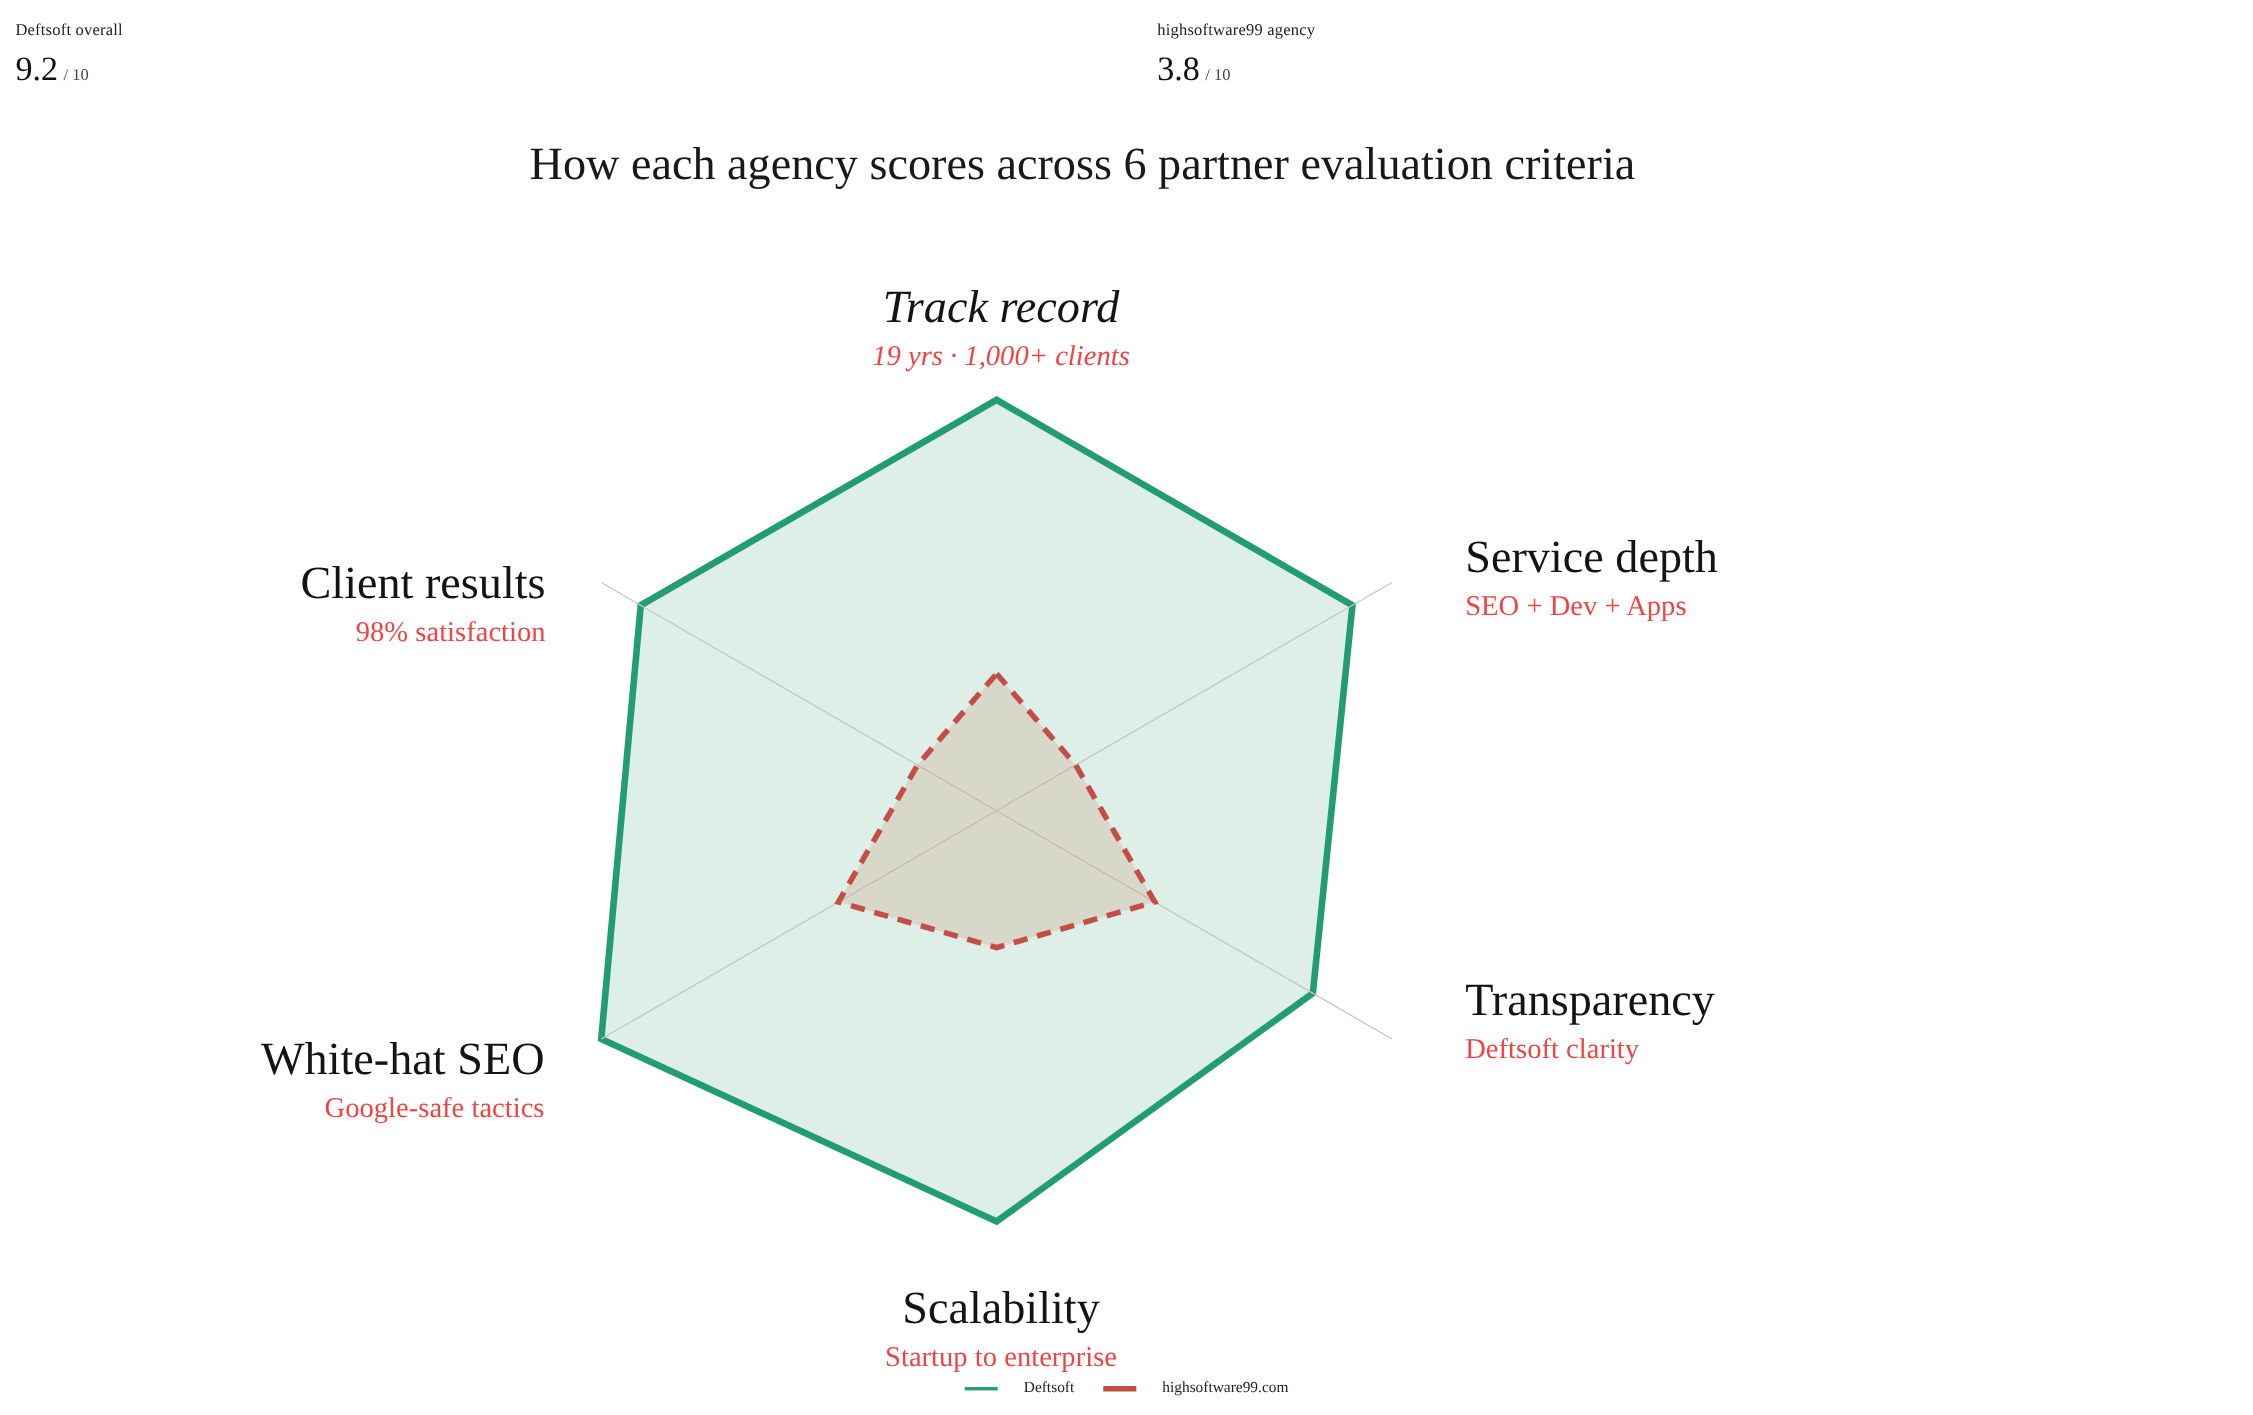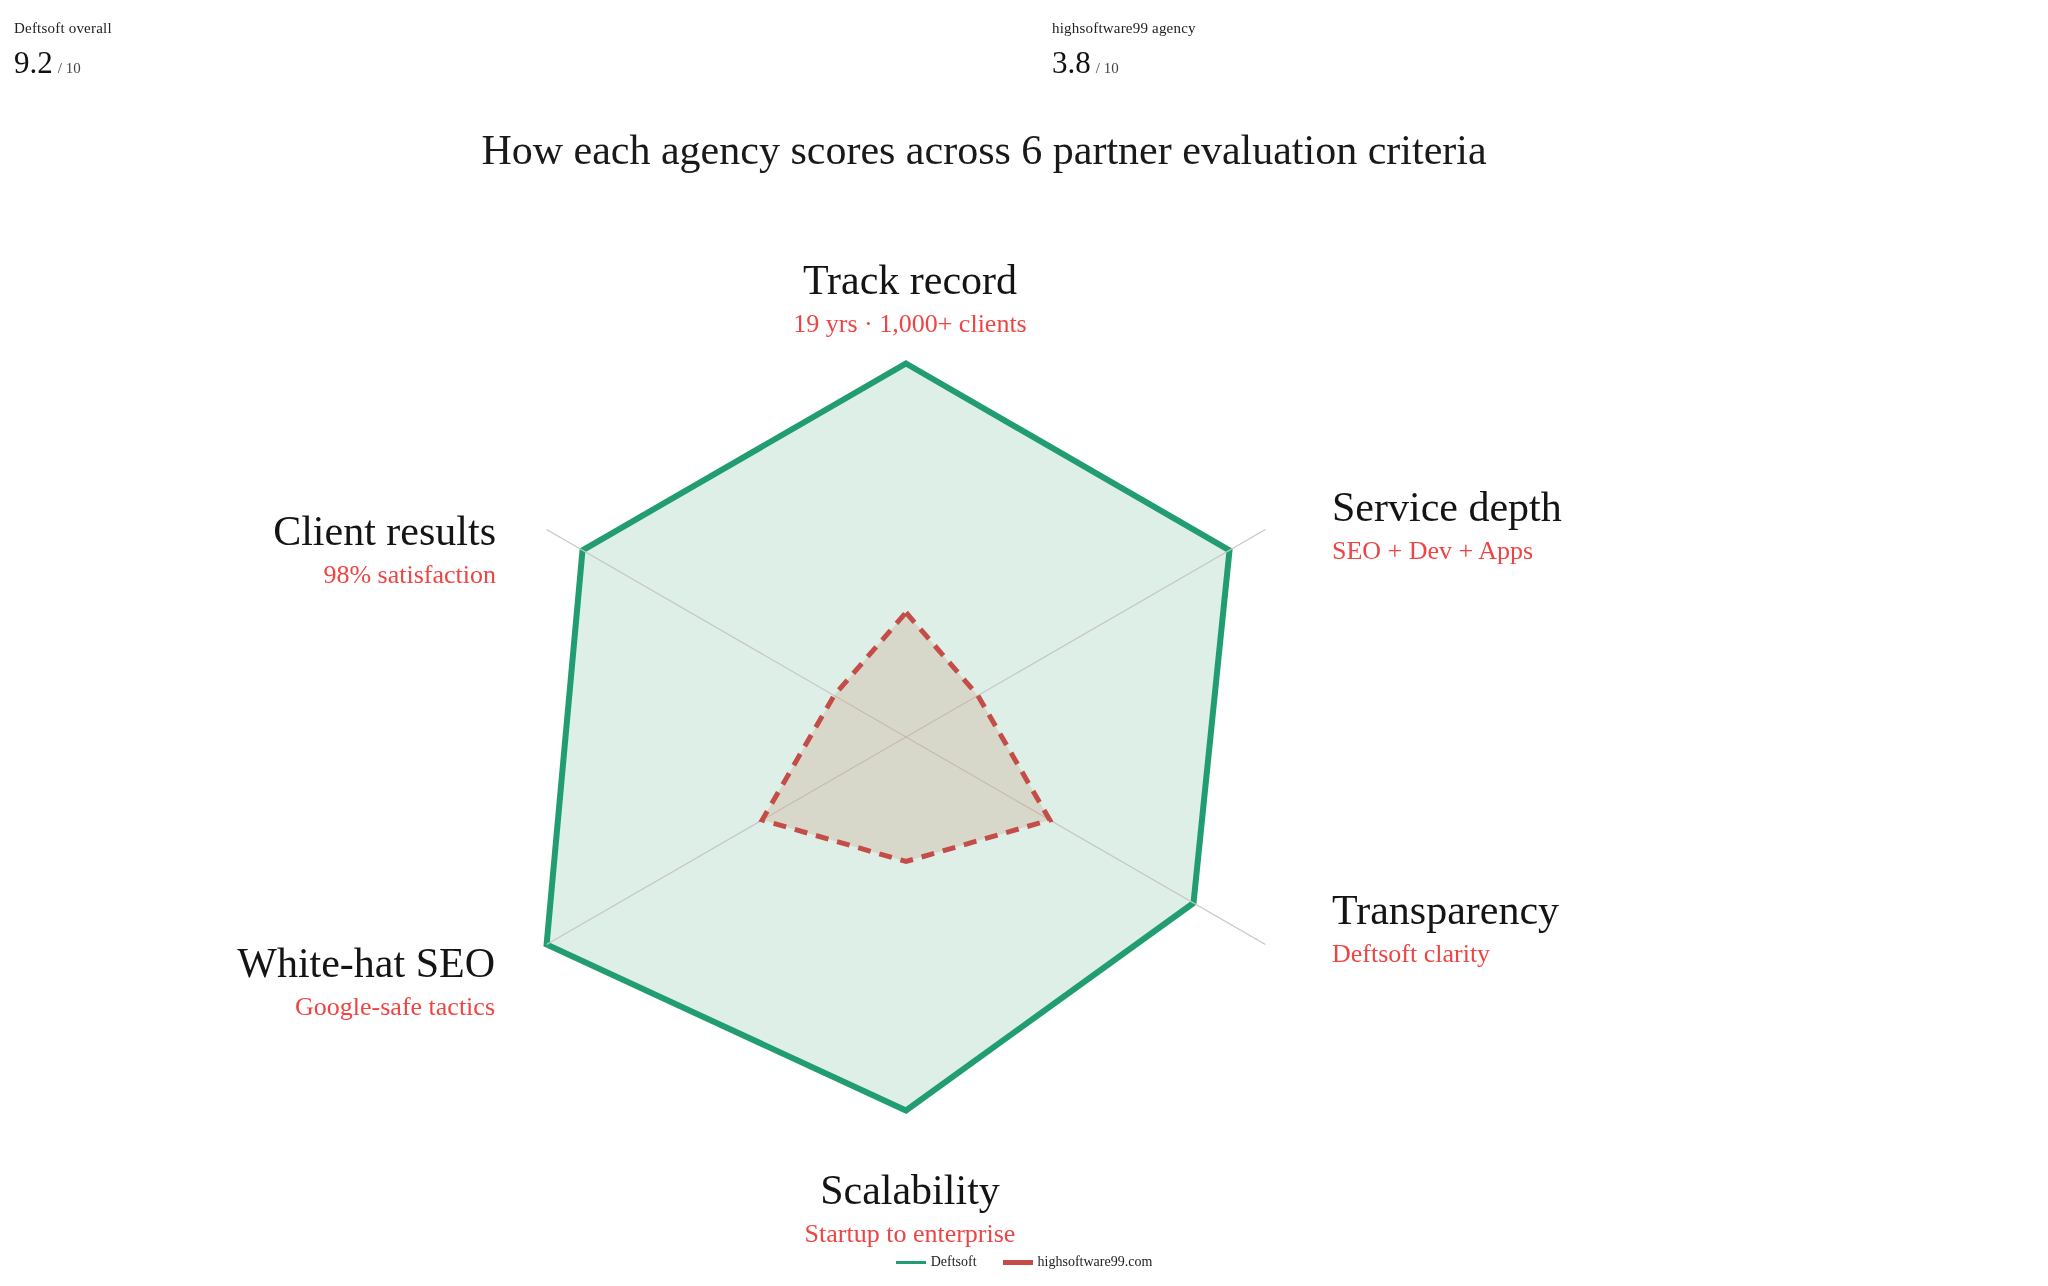--- a/index.html
+++ b/index.html
@@ -16,31 +16,31 @@
     position:absolute;top:126px;left:0;width:1968px;text-align:center;
     font-size:42px;color:#191919;
   }
   #radar-svg{position:absolute;left:0;top:0;}
   .axis-label{position:absolute;}
   .axis-label .ax-title{font-size:42px;line-height:1.06;color:#141414;}
   .axis-label .ax-sub{font-size:26px;line-height:1.2;margin-top:5px;color:#ef4444;}
   .ax-center{text-align:center;transform:translateX(-50%);}
   .ax-left{text-align:left;}
   .ax-right{text-align:right;margin-top:24px;}
-  .pos-track{left:910px;top:258px;}
+  .pos-track{left:910px;top:258px;font-style:italic;}
   .pos-service{left:1332px;top:485px;}
   .pos-transparency{left:1332px;top:888px;}
   .pos-scalability{left:910px;top:1168px;}
   .pos-whitehat{right:1553px;top:917px;}
   .pos-client{right:1552px;top:485px;}
   .legend{
     position:absolute;top:1254px;left:0;width:2048px;
     display:flex;justify-content:center;align-items:center;gap:26px;
   }
-  .legend-item{display:flex;align-items:center;gap:5px;}
+  .legend-item{display:flex;align-items:center;gap:24px;}
   .legend-label{font-size:14px;color:#222;}
   .swatch{display:inline-block;width:30px;}
   .swatch-deftsoft{height:3px;background:#229d72;}
   .swatch-high{height:5px;background:#c44d47;}
 </style>
 </head>
 <body>
 
 <div class="stat" style="left:14px;top:20px;">
   <div class="stat-label">Deftsoft overall</div>

